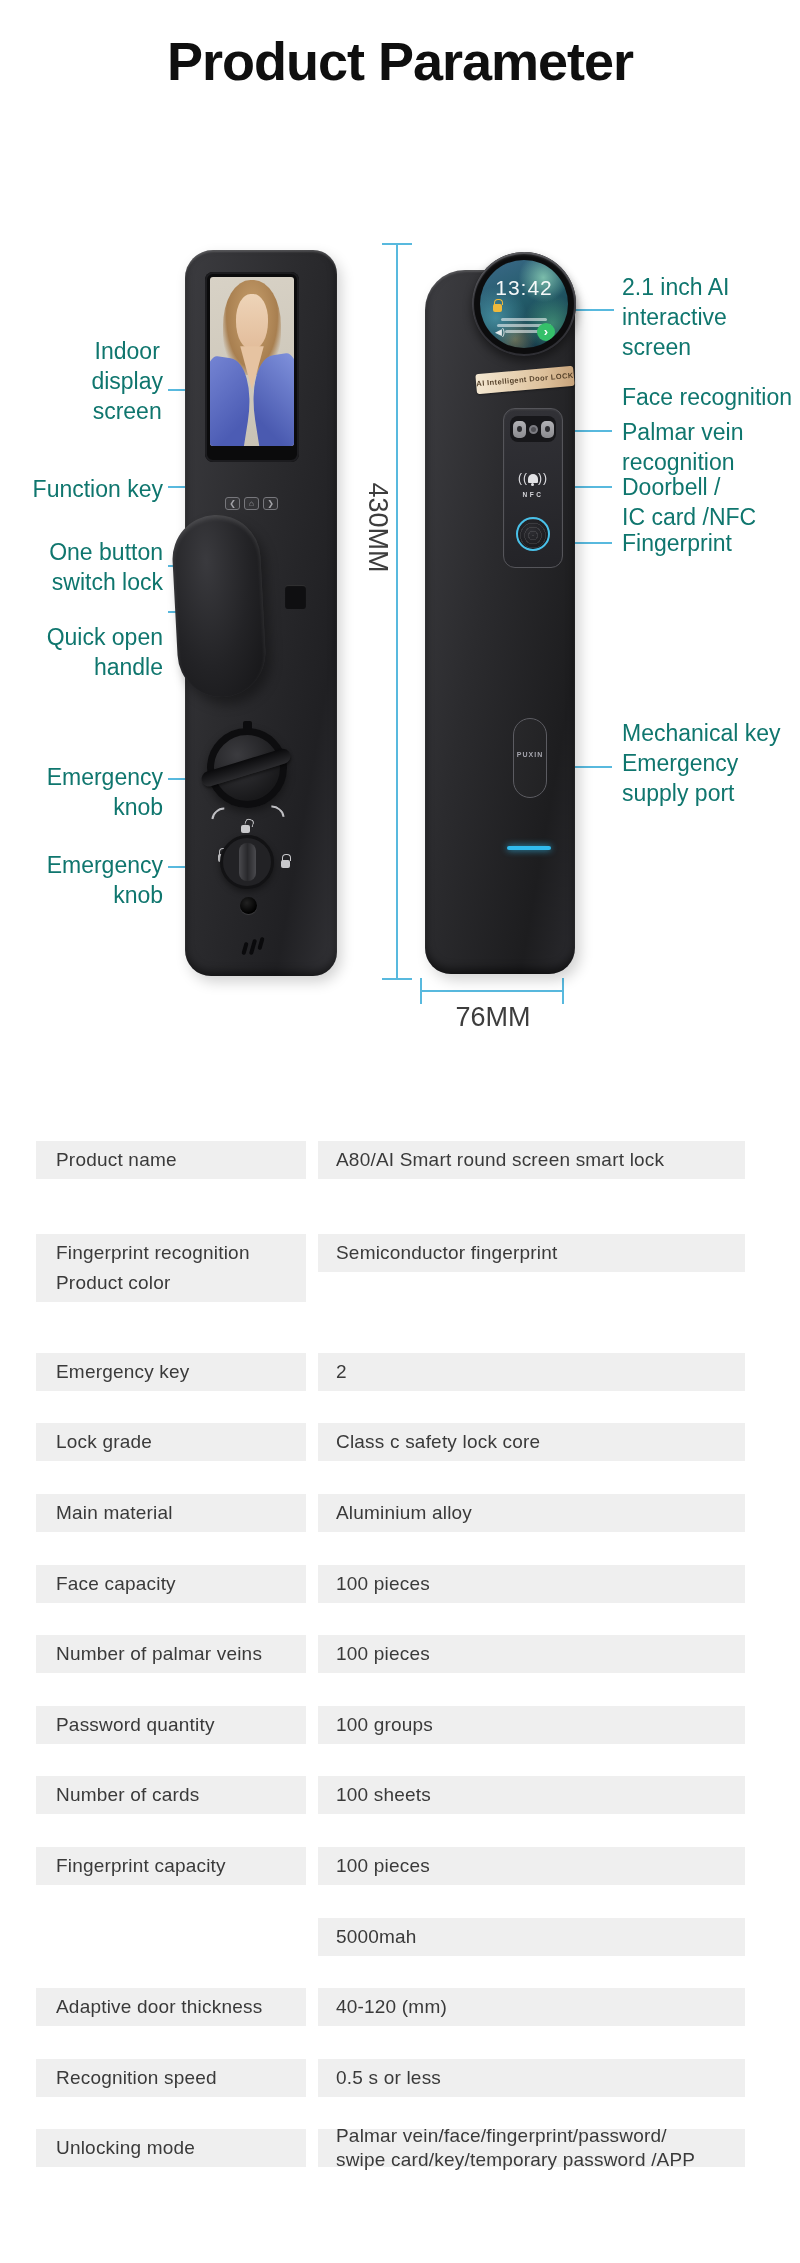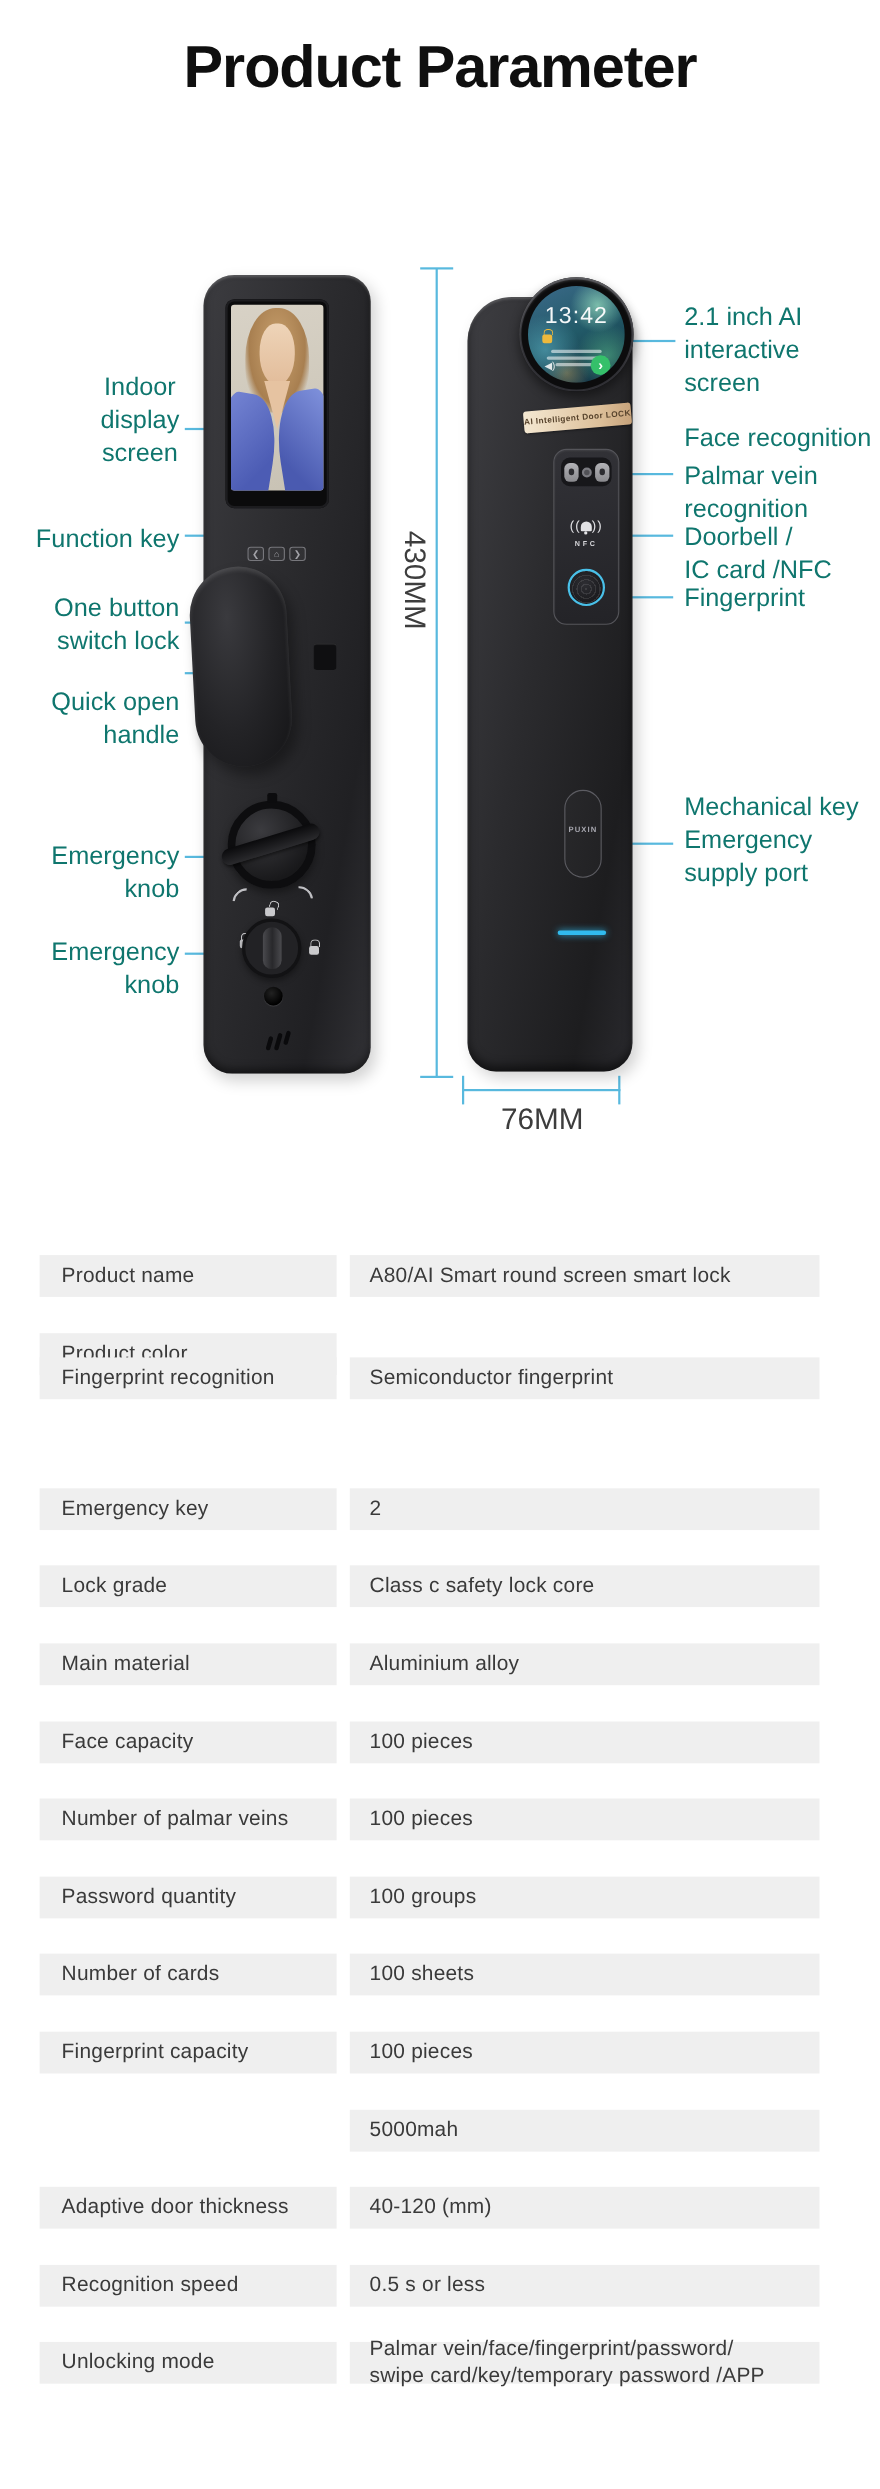--- a/index.html
+++ b/index.html
@@ -303,21 +303,21 @@
   <div id="spec-table">
   <div class="spec-row" style="top: 1141px;">
     <div class="spec-cell spec-label-cell">
       <span class="cell-text">Product name</span>
     </div>
     <div class="spec-cell spec-value-cell">
       <span class="cell-text">A80/AI Smart round screen smart lock</span>
     </div>
   </div>
 
-  <div class="spec-row" style="top: 1212px; padding-left: 36px;">
+  <div class="spec-row" style="top: 1264px; padding-left: 36px;">
     <div class="spec-cell spec-label-cell">
       <span class="cell-text">Product color</span>
     </div>
   </div>
 
   <div class="spec-row" style="top: 1222px; margin-top: 12px;">
     <div class="spec-cell spec-label-cell">
       <span class="cell-text">Fingerprint recognition</span>
     </div>
     <div class="spec-cell spec-value-cell">

